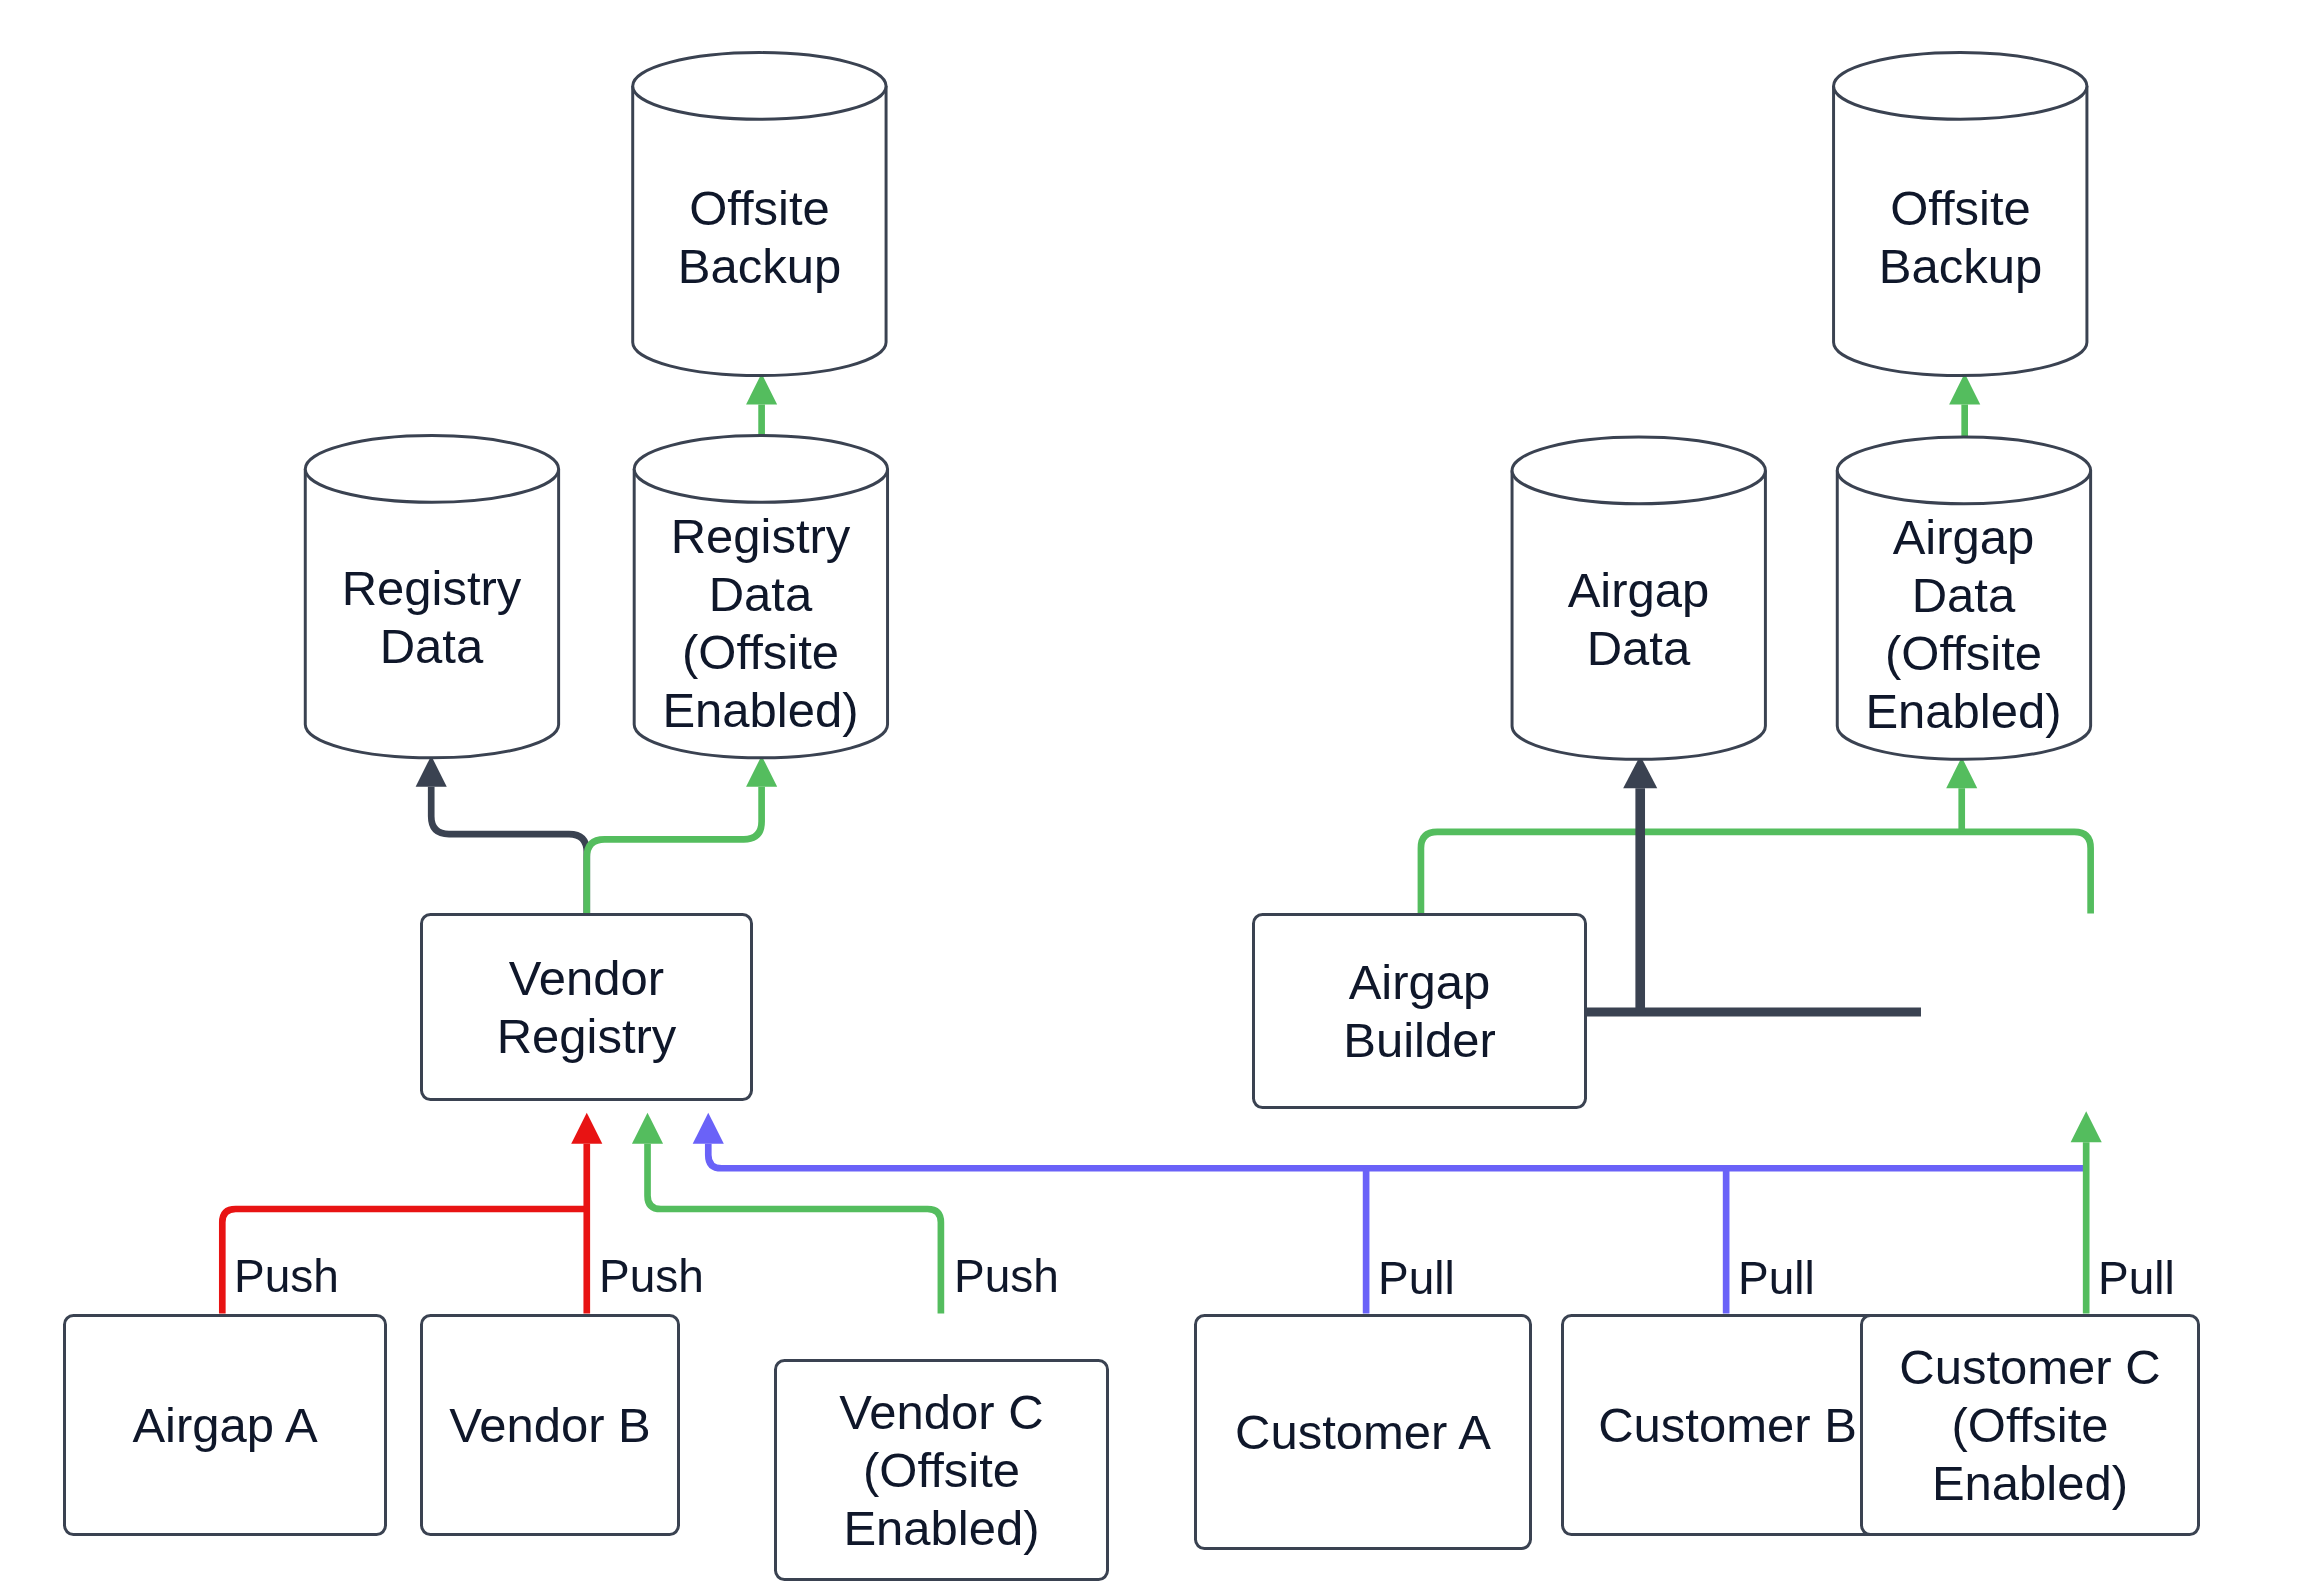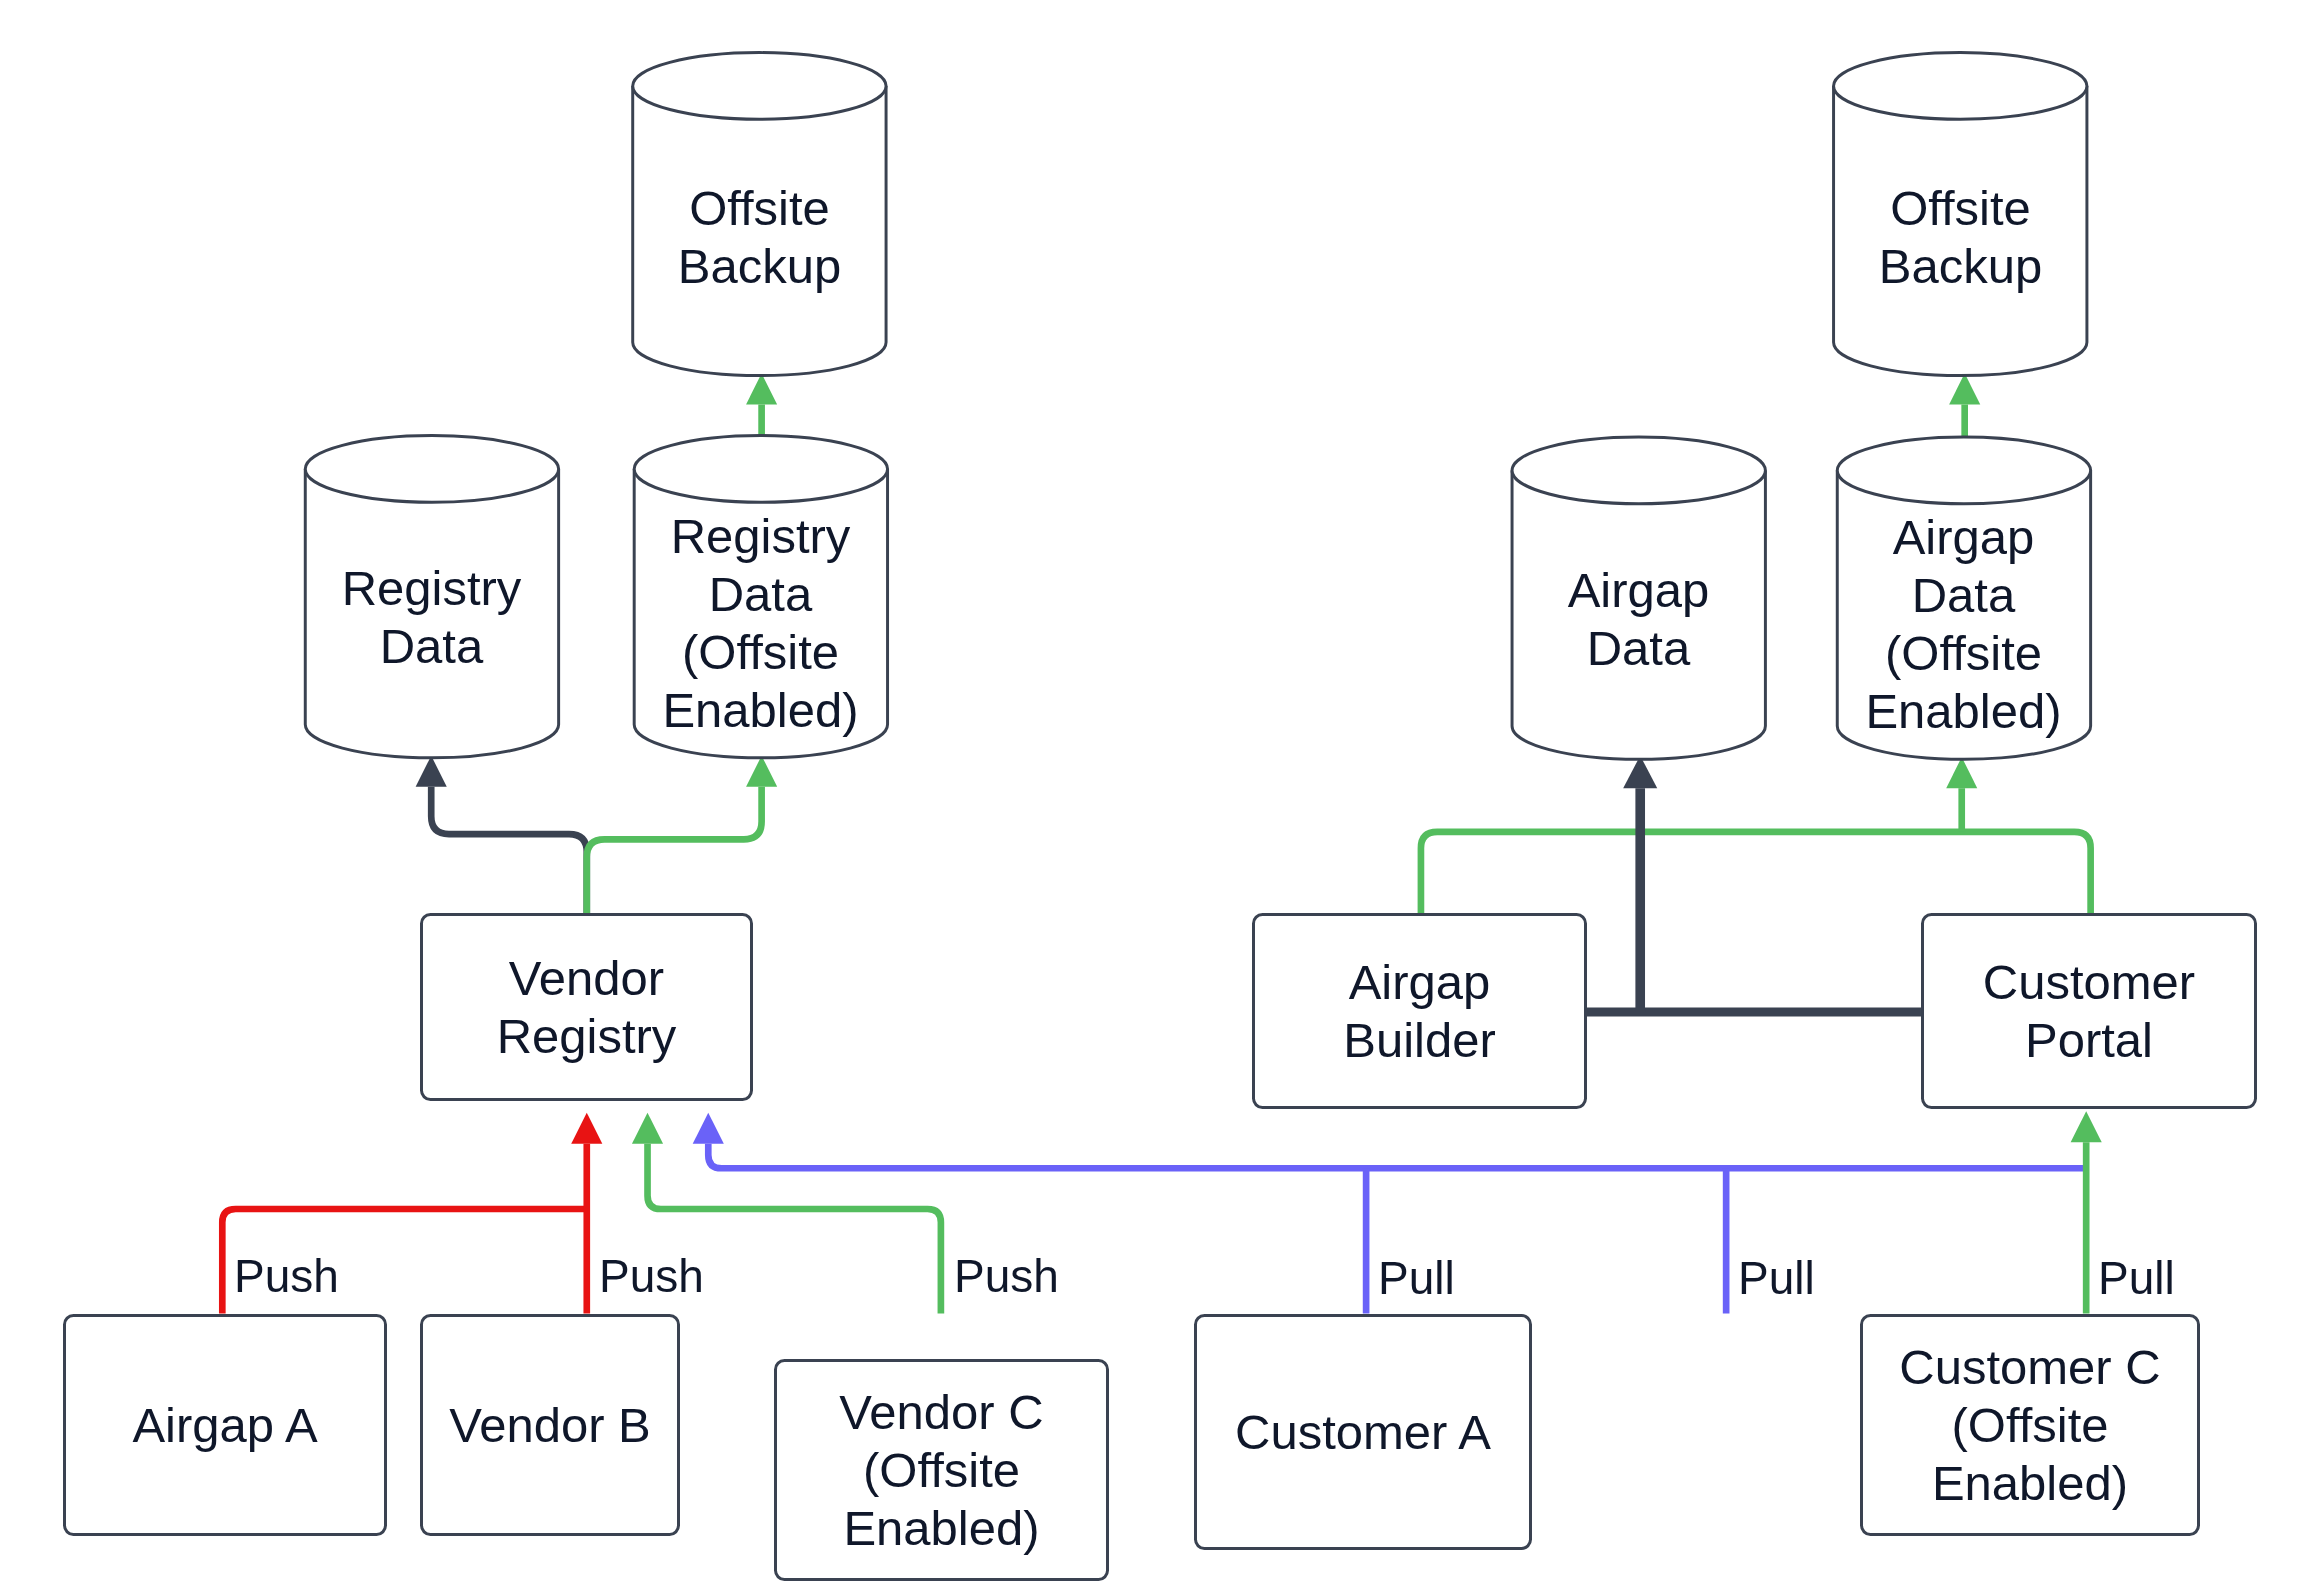--- a/index.html
+++ b/index.html
@@ -178,39 +178,38 @@
     </div>
 
   <div class="node-box" style="left:420px;top:913px;width:333px;height:188px;">
       <div>Vendor</div>
       <div>Registry</div>
     </div>
   <div class="node-box" style="left:1252px;top:913px;width:335px;height:196px;">
       <div>Airgap</div>
       <div>Builder</div>
     </div>
-  <div class="node-box" style="left:1921px;top:913px;width:336px;height:196px;">
-      <div>Customer</div>
-      <div>Portal</div>
-    </div>
 
   <div class="node-box" style="left:63px;top:1314px;width:324px;height:222px;">
       <div>Airgap A</div>
     </div>
   <div class="node-box" style="left:420px;top:1314px;width:260px;height:222px;">
       <div>Vendor B</div>
     </div>
   <div class="node-box" style="left:774px;top:1314px;width:335px;height:222px;margin-top:45px;">
       <div>Vendor C</div>
       <div>(Offsite</div>
       <div>Enabled)</div>
     </div>
 
   <div class="node-box" style="left:1194px;top:1314px;width:338px;height:236px;">
       <div>Customer A</div>
+    </div>
+  <div class="node-box" style="left:1561px;top:1314px;width:333px;height:222px;">
+      <div>Customer B</div>
     </div>
   <div class="node-box" style="left:1860px;top:1314px;width:340px;height:222px;">
       <div>Customer C</div>
       <div>(Offsite</div>
       <div>Enabled)</div>
     </div>
 
   <span class="flow-label" style="left:234px;top:1247px;">Push</span>
   <span class="flow-label" style="left:599px;top:1247px;">Push</span>
   <span class="flow-label" style="left:954px;top:1247px;">Push</span>

